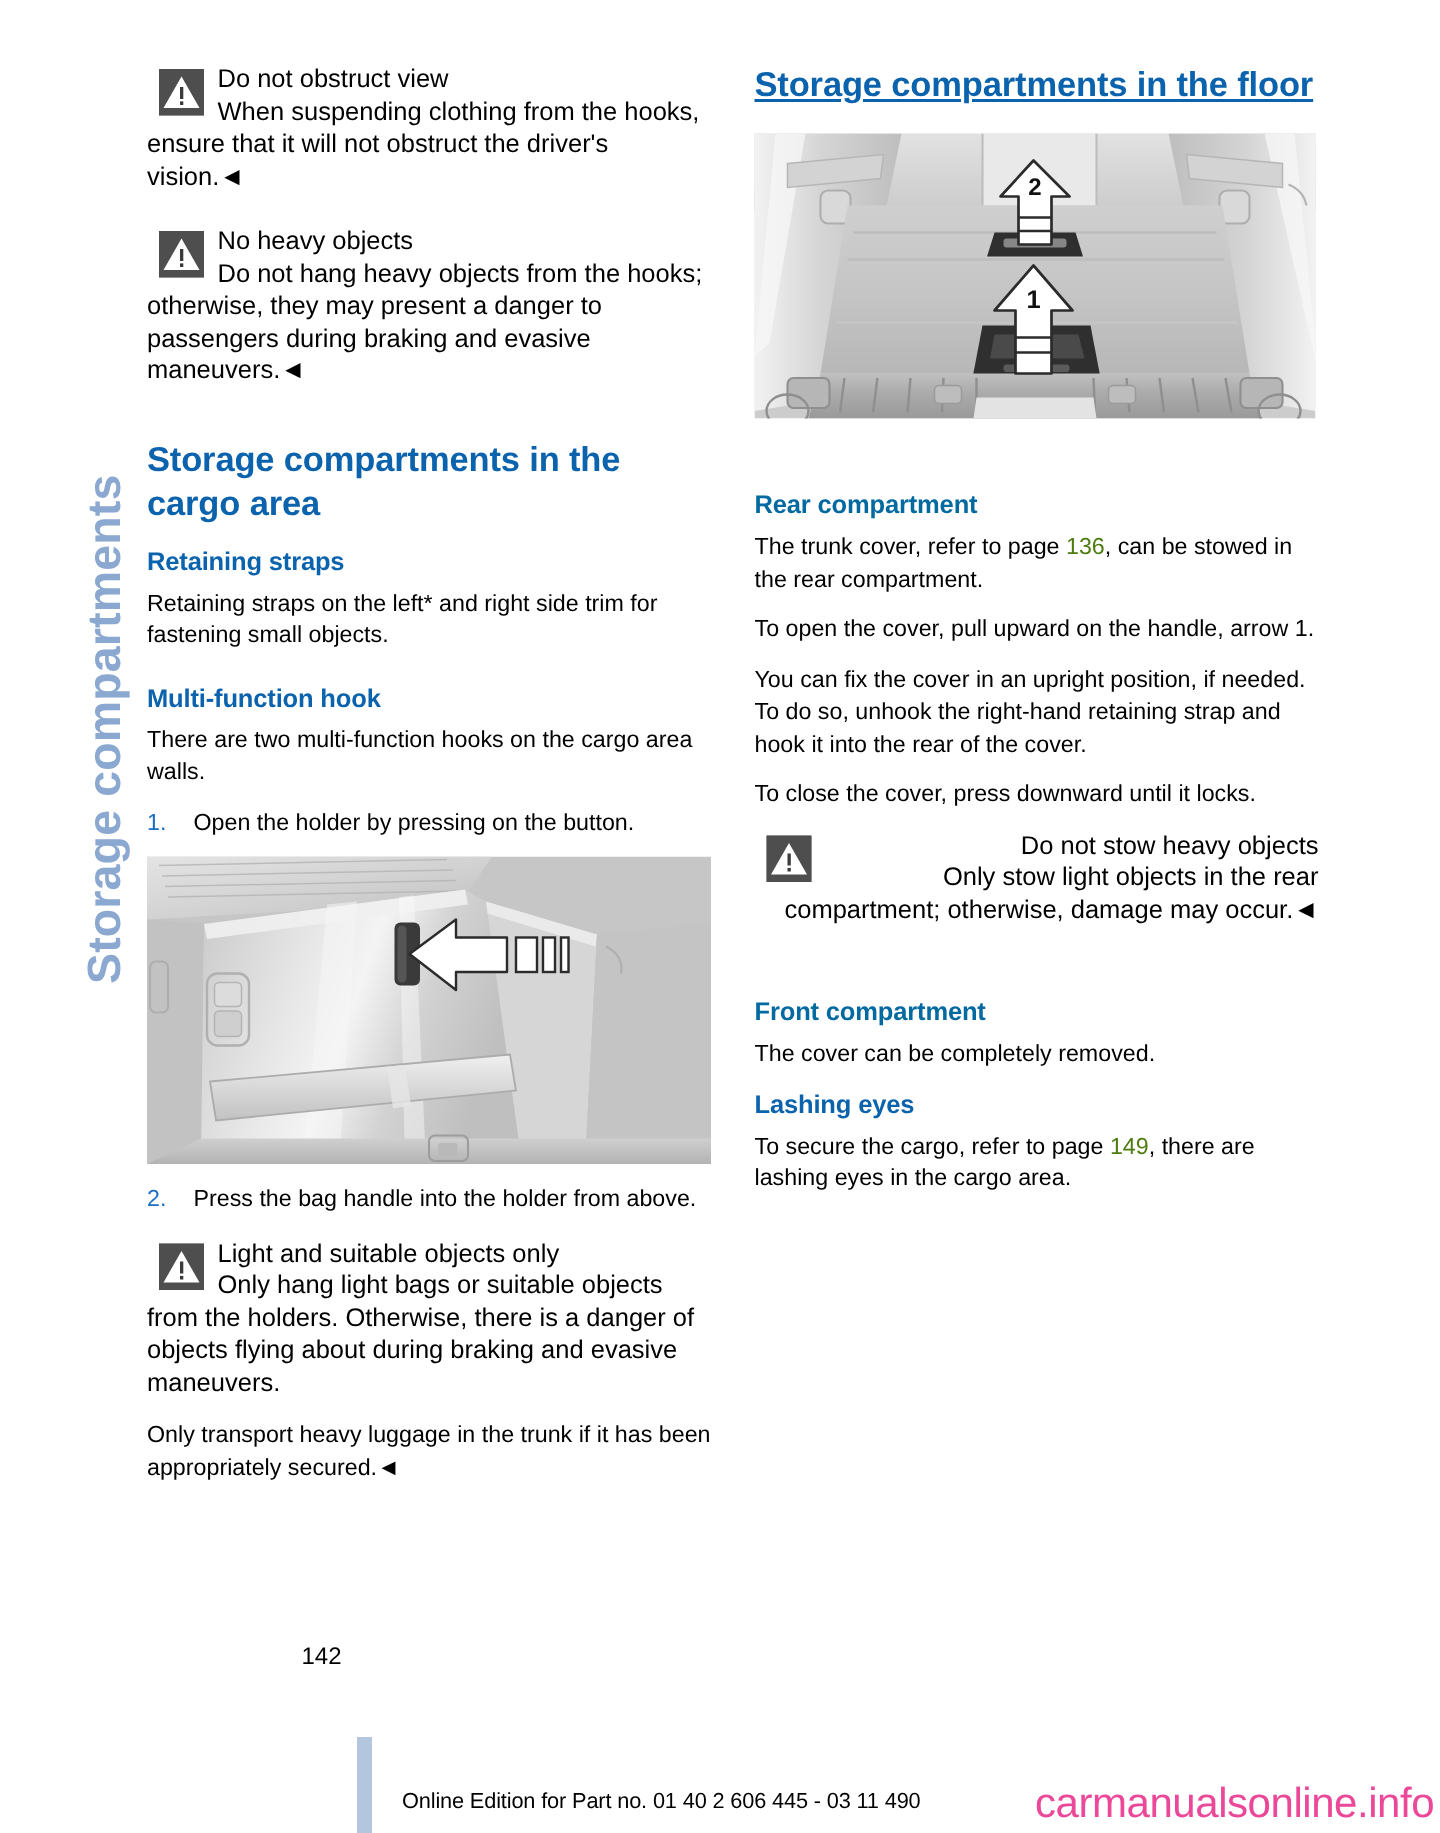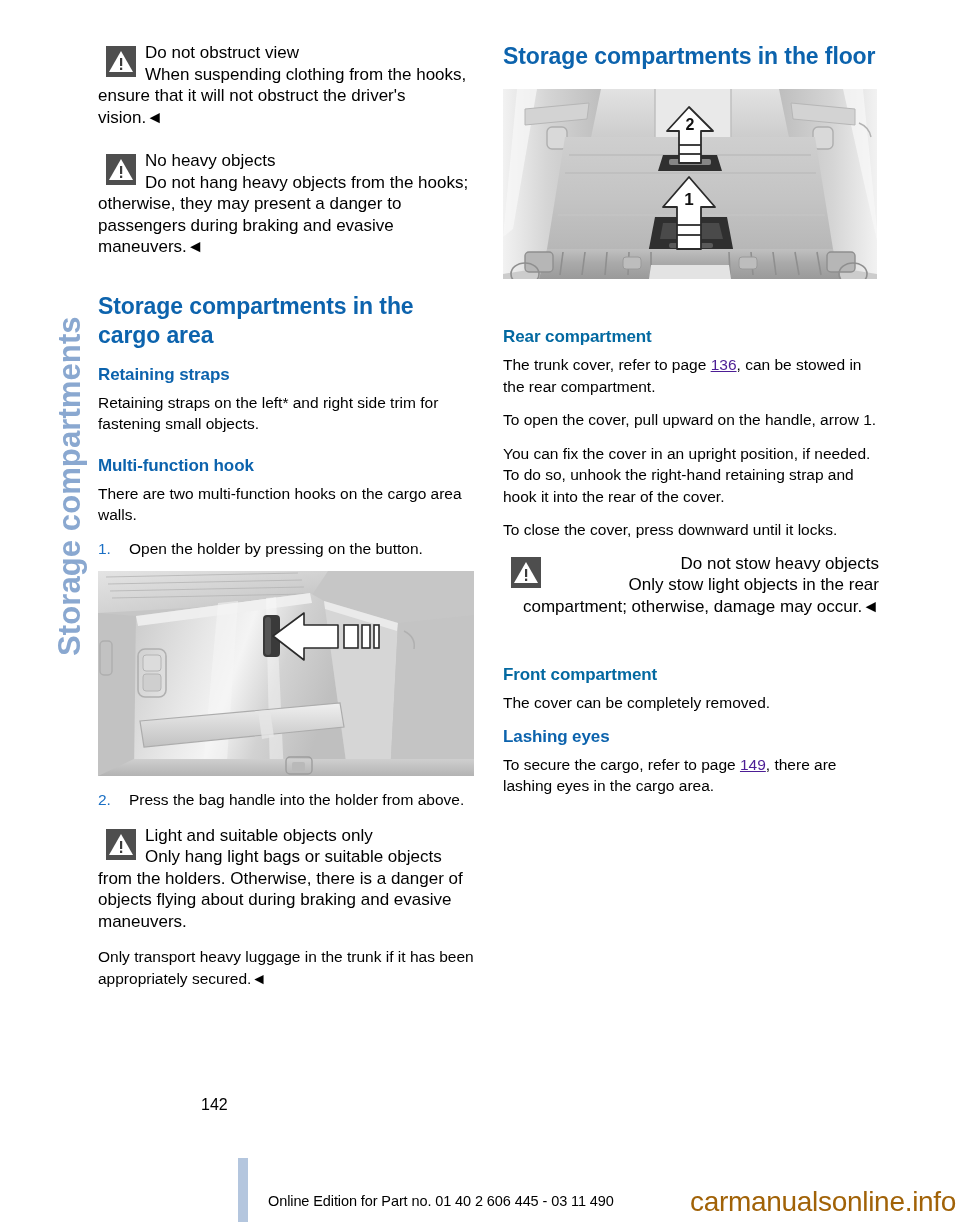--- a/index.html
+++ b/index.html
@@ -68,21 +68,21 @@
     margin: 0 0 6px 0;
     letter-spacing: -0.1px;
   }
   .h2.muted { color: #0369a1; margin-top: 47px; }
   .p {
     color: #000000;
     font-size: 15.5px;
     line-height: 21.5px;
     margin: 0 0 12px 0;
   }
-  .pg { color: #4c1d95; text-decoration: underline; }
+  .pg { color: #4d7c0f; }
 
   
   .warn {
     position: relative;
     margin: 0 0 14px 0;
     min-height: 34px;
   }
   .warn-icon {
     position: absolute;
     left: 8px;
@@ -147,21 +147,21 @@
     top: 1193px;
     font-size: 14.5px;
     color: #000;
     letter-spacing: -0.1px;
   }
   .watermark {
     position: absolute;
     left: 690px;
     top: 1186px;
     font-size: 28px;
-    color: #a16207;
+    color: #ec4899;
     letter-spacing: -0.3px;
     white-space: nowrap;
   }
 </style>
 </head>
 <body>
 
 <div class="page">
 
   <div class="side-tab">
@@ -307,21 +307,21 @@
         <span class="warn-text">Only hang light bags or suitable objects from the holders. Otherwise, there is a danger of objects flying about during braking and evasive maneuvers.</span>
       </div>
     </div>
 
     <p class="p">Only transport heavy luggage in the trunk if it has been appropriately secured.◄</p>
 
   </div>
 
   <div class="col col-right">
 
-    <h1 class="h1" style="margin-bottom:18px;">Storage compartments in the floor</h1>
+    <h1 class="h1" style="margin-bottom:18px;text-decoration:underline;">Storage compartments in the floor</h1>
 
     <div class="figure" style="margin-bottom:26px;">
       <svg width="374" height="190" viewBox="0 0 374 190">
         <defs>
           <linearGradient id="fFloorG" x1="0" y1="0" x2="0" y2="1">
             <stop offset="0%" stop-color="#cfcfcf"></stop>
             <stop offset="55%" stop-color="#c4c4c4"></stop>
             <stop offset="100%" stop-color="#b7b7b7"></stop>
           </linearGradient>
           <linearGradient id="fBackG" x1="0" y1="0" x2="0" y2="1">

